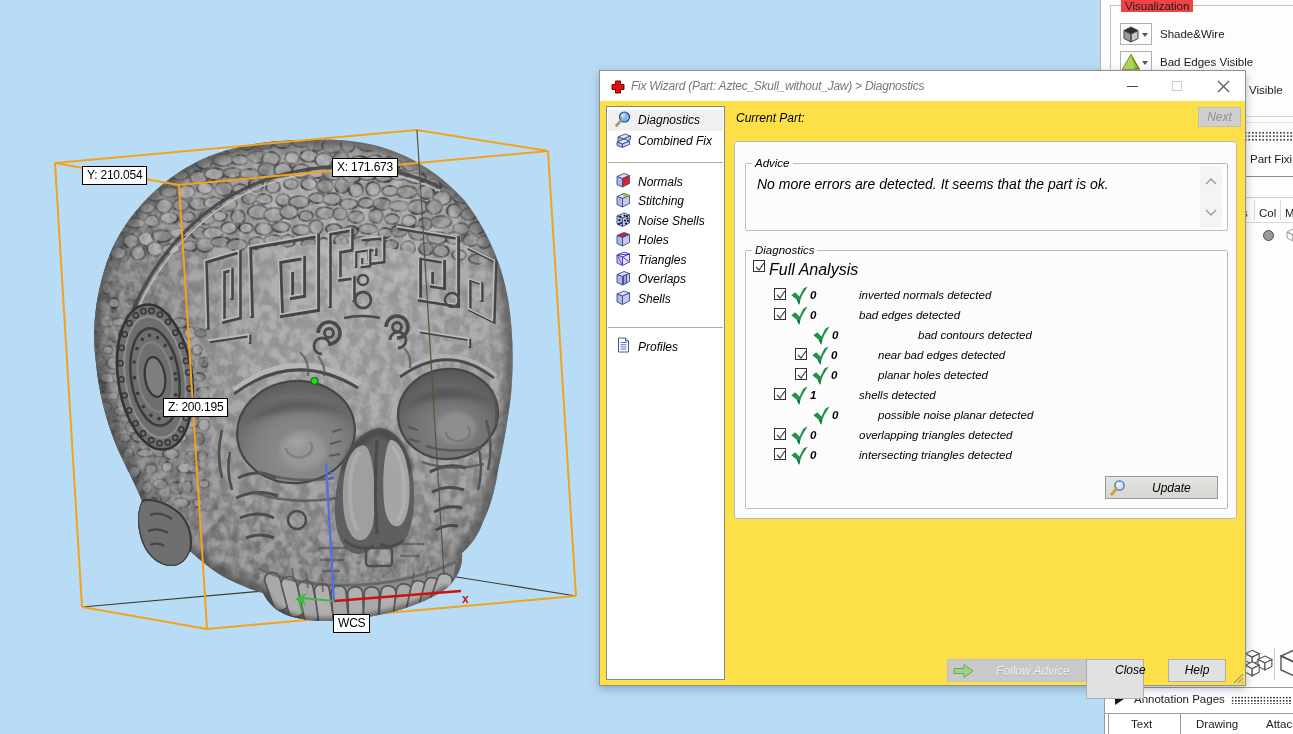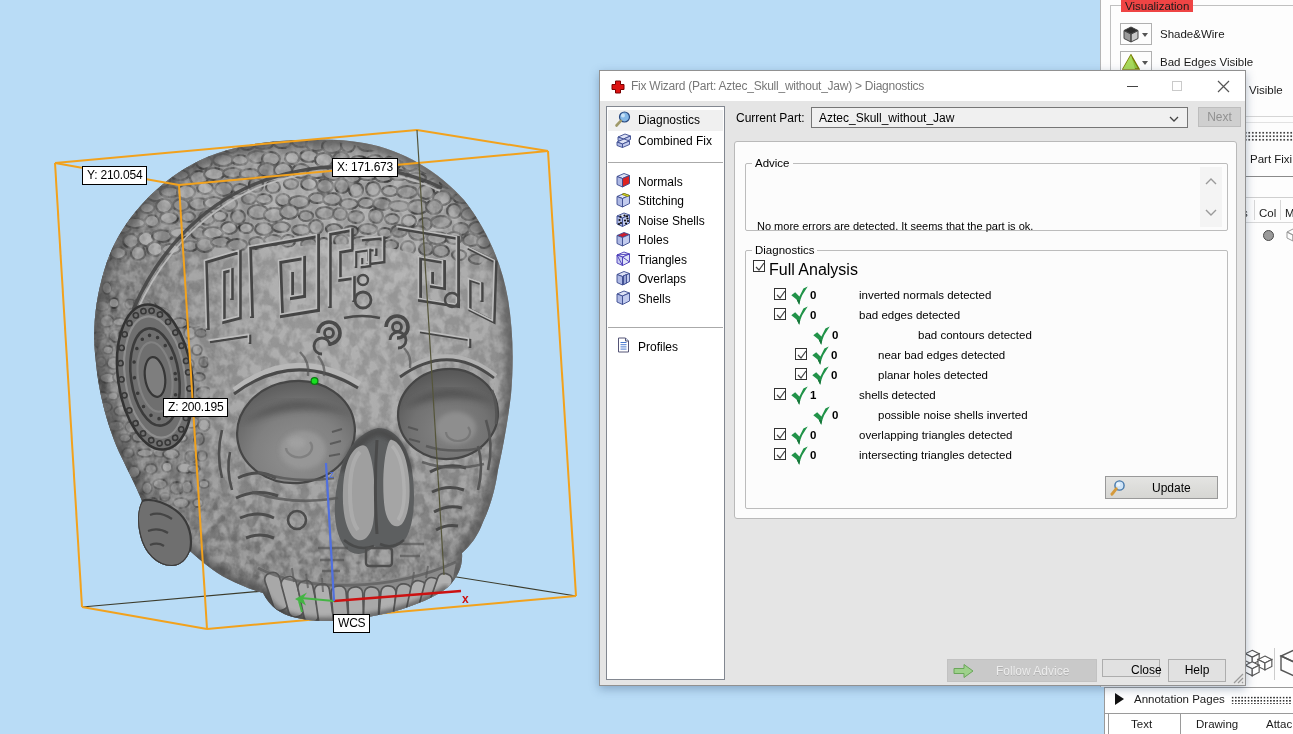--- a/index.html
+++ b/index.html
@@ -7,21 +7,21 @@
 #stage { position:absolute; left:0; top:0; width:1293px; height:734px; background:#b9dcf6; }
 .abs { position:absolute; }
 .vlabel { position:absolute; background:#fff; border:1px solid #000; color:#000; font-size:12px; line-height:15px; padding:1px 4px; white-space:nowrap; letter-spacing:-0.2px; }
 
 #rightpanel { position:absolute; left:1100px; top:0; width:193px; height:687px; background:#fdfdfd; border-left:1px solid #b5b5b5; }
 #bottompanel { position:absolute; left:1104px; top:687px; width:189px; height:47px; background:#fff; border-left:1px solid #9a9a9a; border-top:1px solid #9a9a9a; }
 .gtext { position:absolute; font-size:11.5px; color:#1a1a1a; white-space:nowrap; }
 .iconbtn { position:absolute; width:32px; height:22px; border:1px solid #b0b0b0; background:#fdfdfd; }
 .iconbtn .caret { position:absolute; right:3px; top:9px; width:0; height:0; border-left:3.5px solid transparent; border-right:3.5px solid transparent; border-top:4px solid #555; }
 
-#dialog { position:absolute; left:599px; top:70px; width:647px; height:616px; background:#e5e5e5; border:1px solid #919191; box-shadow:0 3px 9px rgba(40,70,110,0.35); }
+#dialog { position:absolute; left:599px; top:70px; width:647px; height:616px; background:#fde047; border:1px solid #919191; box-shadow:0 3px 9px rgba(40,70,110,0.35);font-style:italic; }
 #titlebar { position:absolute; left:0; top:0; width:645px; height:30px; background:#ffffff; }
 #titletext { position:absolute; left:31px; top:8px; font-size:12px; color:#787878; letter-spacing:-0.25px; }
 #listbox { position:absolute; left:6px; top:35px; width:119px; height:574px; background:#fff; border:1px solid #828790; }
 .litem { position:absolute; left:1px; width:115px; height:21px; font-size:12px; color:#000; }
 .litem .lt { position:absolute; left:30px; top:3px; }
 .lsep { position:absolute; left:1px; width:115px; border-top:1px solid #aaa; }
 .groupbox { position:absolute; border:1px solid #bcbcbc; border-radius:2px; }
 .grouplabel { position:absolute; font-size:11.5px; color:#000; background:#fcfcfc; padding:0 3px; }
 .btn { position:absolute; background:#e1e1e1; border:1px solid #adadad; font-size:12px; color:#000; text-align:center; }
 .cb { position:absolute; width:12px; height:12px; border:1px solid #333; background:#fff; }
@@ -835,33 +835,27 @@
       <path d="M11.5,231 h7 l3,3 v11 h-10 Z" fill="#fff" stroke="#557" stroke-width="1"></path>
           <path d="M18.5,231 v3 h3" fill="#cfe0f5" stroke="#557" stroke-width="1"></path>
           <path d="M13.5,235.5 h6" stroke="#4a7ad0" stroke-width="1"></path>
           <path d="M13.5,237.7 h6" stroke="#4a7ad0" stroke-width="1"></path>
           <path d="M13.5,239.9 h6" stroke="#4a7ad0" stroke-width="1"></path>
           <path d="M13.5,242.1 h6" stroke="#4a7ad0" stroke-width="1"></path>
       </svg>
     </div>
 
     <div style="position:absolute;left:136px;top:40px;font-size:12px;color:#000;">Current Part:</div>
-    <div style="position:absolute;left:211px;top:36px;width:377px;height:21px;background:#f0f0f0;border:1px solid #767676;">
-      <div style="position:absolute;left:7px;top:3px;font-size:12px;color:#000;">Aztec_Skull_without_Jaw</div>
-      <svg width="10" height="6" style="position:absolute;right:8px;top:8px" viewBox="0 0 10 6">
-          <path d="M1,1 L5,5 L9,1" fill="none" stroke="#444" stroke-width="1.3"></path>
-        </svg>
-    </div>
     <div class="btn" style="left:598px;top:36px;width:43px;height:20px;background:#cfcfcf;border-color:#bdbdbd;color:#919191;line-height:19px;">Next</div>
 
     <div style="position:absolute;left:134px;top:70px;width:503px;height:378px;background:#fcfcfc;border:1px solid #b9b9b9;border-radius:3px;"></div>
 
     <div class="groupbox" style="left:145px;top:92px;width:483px;height:68px;"></div>
     <div class="grouplabel" style="left:152px;top:86px;">Advice</div>
-    <div style="position:absolute;left:157px;top:105px;font-size:11px;color:#000;margin-top:44px;">No more errors are detected. It seems that the part is ok.</div>
+    <div style="position:absolute;left:157px;top:105px;font-size:14px;color:#000;">No more errors are detected. It seems that the part is ok.</div>
     <div style="position:absolute;left:600px;top:96px;width:22px;height:60px;background:#f4f4f4;">
       <svg width="12" height="7" style="position:absolute;left:5px;top:11px" viewBox="0 0 12 7">
           <path d="M1,6 L6,1 L11,6" fill="none" stroke="#9a9a9a" stroke-width="1.4"></path>
         </svg>
       <svg width="12" height="7" style="position:absolute;left:5px;top:42px" viewBox="0 0 12 7">
           <path d="M1,1 L6,6 L11,1" fill="none" stroke="#9a9a9a" stroke-width="1.4"></path>
         </svg>
     </div>
 
     <div class="groupbox" style="left:145px;top:179px;width:483px;height:259px;"></div>
@@ -933,21 +927,21 @@
           <path d="M0.3,9.2 L5.6,13.6 L8.2,18.8 C8.9,15.2 9.9,12.2 11.2,9.2 L16.7,0.6 L12.4,2.4 L8.4,10.4 L4.2,6.2 Z" fill="#219349"></path>
           <path d="M5.6,13.6 L8.2,18.8 L9.2,14.6" fill="#17763a"></path>
         </svg>
     <div class="rownum" style="left:210px;top:318px;">1</div>
     <div class="rowtext" style="left:259px;top:318px;">shells detected</div>
     <svg width="17" height="19" style="position:absolute;left:213px;top:335px" viewBox="0 0 17 19">
           <path d="M0.3,9.2 L5.6,13.6 L8.2,18.8 C8.9,15.2 9.9,12.2 11.2,9.2 L16.7,0.6 L12.4,2.4 L8.4,10.4 L4.2,6.2 Z" fill="#219349"></path>
           <path d="M5.6,13.6 L8.2,18.8 L9.2,14.6" fill="#17763a"></path>
         </svg>
     <div class="rownum" style="left:232px;top:338px;">0</div>
-    <div class="rowtext" style="left:278px;top:338px;">possible noise shells inverted</div>
+    <div class="rowtext" style="left:278px;top:338px;">possible noise planar detected</div>
     <div class="cb" style="left:174px;top:357px;">
           <svg width="12" height="12" viewBox="0 0 12 12">
             <path d="M2,6 L5,9 L10,2" fill="none" stroke="#444" stroke-width="1.2"></path>
           </svg>
         </div>
     <svg width="17" height="19" style="position:absolute;left:191px;top:355px" viewBox="0 0 17 19">
           <path d="M0.3,9.2 L5.6,13.6 L8.2,18.8 C8.9,15.2 9.9,12.2 11.2,9.2 L16.7,0.6 L12.4,2.4 L8.4,10.4 L4.2,6.2 Z" fill="#219349"></path>
           <path d="M5.6,13.6 L8.2,18.8 L9.2,14.6" fill="#17763a"></path>
         </svg>
     <div class="rownum" style="left:210px;top:358px;">0</div>
@@ -973,19 +967,19 @@
         <path d="M7.2,9.8 L3,15.2" stroke="#d59a3c" stroke-width="3" stroke-linecap="round"></path>
       </svg>
     </div>
 
     <div class="btn" style="left:347px;top:588px;width:150px;height:23px;background:#c9c9c9;border-color:#c2c2c2;color:#ececec;">
       <span style="position:absolute;left:48px;top:4px;text-shadow:0 1px 0 #b0b0b0;">Follow Advice</span>
       <svg width="22" height="16" style="position:absolute;left:5px;top:3px" viewBox="0 0 22 16">
         <path d="M1,5.5 H11 V1.5 L20,8 L11,14.5 V10.5 H1 Z" fill="#9ed18b" stroke="#6aa65a" stroke-width="1"></path>
       </svg>
     </div>
-    <div class="btn" style="left:502px;top:588px;width:58px;height:18px;line-height:21px;padding-left:28px;">Close</div>
+    <div class="btn" style="left:486px;top:588px;width:58px;height:40px;line-height:21px;padding-left:28px;">Close</div>
     <div class="btn" style="left:568px;top:588px;width:58px;height:23px;line-height:21px;">Help</div>
     <svg width="12" height="12" style="position:absolute;right:1px;bottom:1px" viewBox="0 0 12 12">
       <path d="M11,2 L2,11 M11,6 L6,11 M11,10 L10,11" stroke="#999" stroke-width="1.2" fill="none"></path>
     </svg>
   </div>
 </div>
 
 </body></html>

